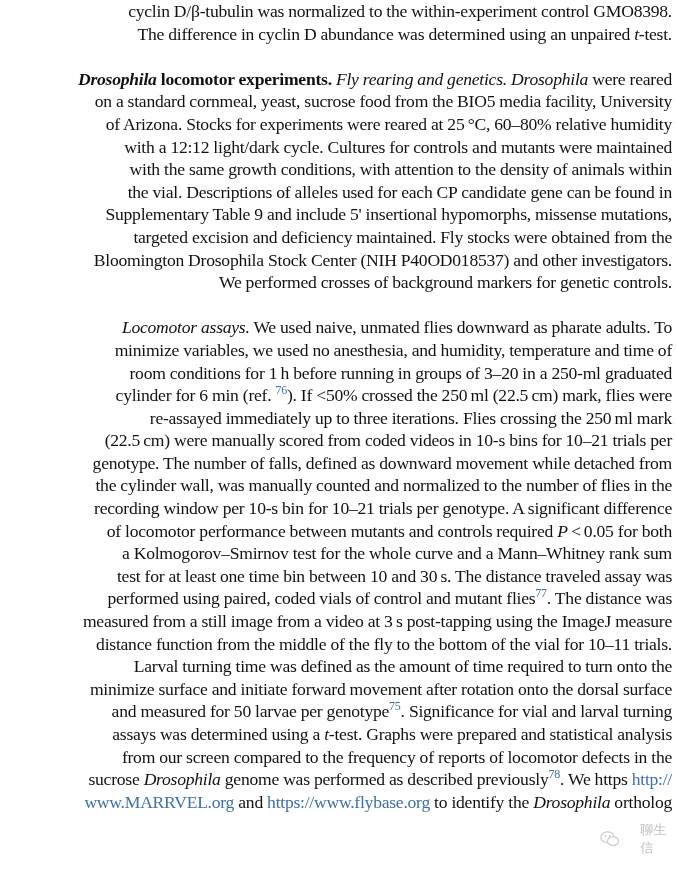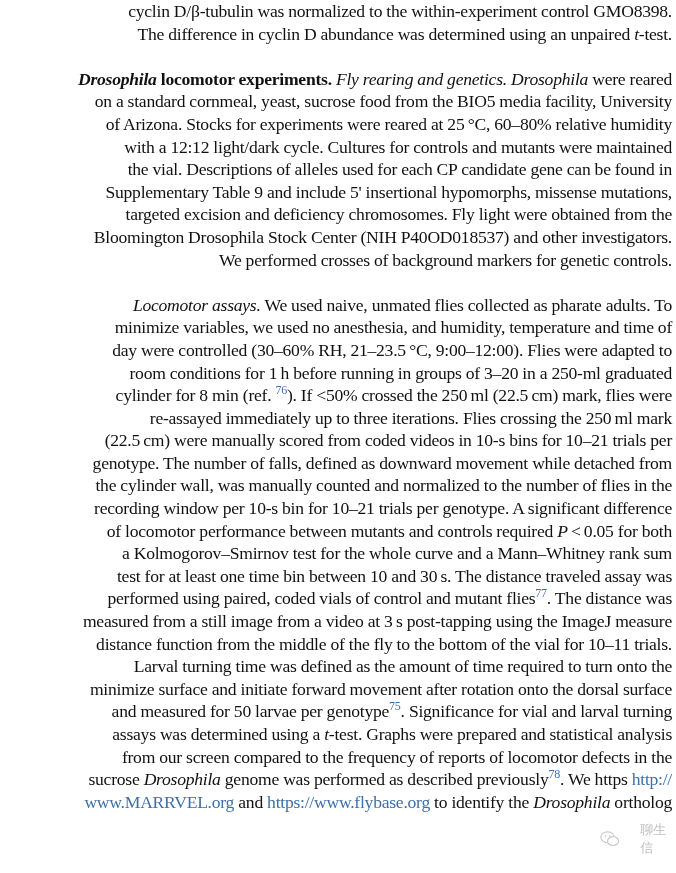--- a/index.html
+++ b/index.html
@@ -33,35 +33,35 @@
     <span class="line"><span>The difference in cyclin D abundance was determined using an unpaired </span><span class="i">t</span><span>-test.</span></span>
   </div>
 
   <div class="gap"></div>
 
   <div>
     <span class="line"><span class="b i">Drosophila</span><span class="b"> locomotor experiments.</span><span class="i"> Fly rearing and genetics. Drosophila</span><span> were reared</span></span>
     <span class="line">on a standard cornmeal, yeast, sucrose food from the BIO5 media facility, University</span>
     <span class="line">of Arizona. Stocks for experiments were reared at 25 °C, 60–80% relative humidity</span>
     <span class="line">with a 12:12 light/dark cycle. Cultures for controls and mutants were maintained</span>
+    <span class="line">with the same growth conditions, with attention to the density of animals within</span>
     <span class="line">the vial. Descriptions of alleles used for each CP candidate gene can be found in</span>
     <span class="line">Supplementary Table 9 and include 5' insertional hypomorphs, missense mutations,</span>
-    <span class="line">targeted excision and deficiency chromosomes. Fly light were obtained from the</span>
+    <span class="line">targeted excision and deficiency maintained. Fly stocks were obtained from the</span>
     <span class="line">Bloomington Drosophila Stock Center (NIH P40OD018537) and other investigators.</span>
     <span class="line">We performed crosses of background markers for genetic controls.</span>
   </div>
 
   <div class="gap"></div>
 
   <div>
-    <span class="line"><span class="i">Locomotor assays.</span><span> We used naive, unmated flies collected as pharate adults. To</span></span>
+    <span class="line"><span class="i">Locomotor assays.</span><span> We used naive, unmated flies downward as pharate adults. To</span></span>
     <span class="line">minimize variables, we used no anesthesia, and humidity, temperature and time of</span>
-    <span class="line">day were controlled (30–60% RH, 21–23.5 °C, 9:00–12:00). Flies were adapted to</span>
     <span class="line">room conditions for 1 h before running in groups of 3–20 in a 250-ml graduated</span>
-    <span class="line"><span>cylinder for 8 min (ref. </span><a class="ref">76</a><span>). If &lt;50% crossed the 250 ml (22.5 cm) mark, flies were</span></span>
+    <span class="line"><span>cylinder for 6 min (ref. </span><a class="ref">76</a><span>). If &lt;50% crossed the 250 ml (22.5 cm) mark, flies were</span></span>
     <span class="line">re-assayed immediately up to three iterations. Flies crossing the 250 ml mark</span>
     <span class="line">(22.5 cm) were manually scored from coded videos in 10-s bins for 10–21 trials per</span>
     <span class="line">genotype. The number of falls, defined as downward movement while detached from</span>
     <span class="line">the cylinder wall, was manually counted and normalized to the number of flies in the</span>
     <span class="line">recording window per 10-s bin for 10–21 trials per genotype. A significant difference</span>
     <span class="line"><span>of locomotor performance between mutants and controls required </span><span class="i">P</span><span> &lt; 0.05 for both</span></span>
     <span class="line">a Kolmogorov–Smirnov test for the whole curve and a Mann–Whitney rank sum</span>
     <span class="line">test for at least one time bin between 10 and 30 s. The distance traveled assay was</span>
     <span class="line"><span>performed using paired, coded vials of control and mutant flies</span><a class="ref">77</a><span>. The distance was</span></span>
     <span class="line">measured from a still image from a video at 3 s post-tapping using the ImageJ measure</span>

